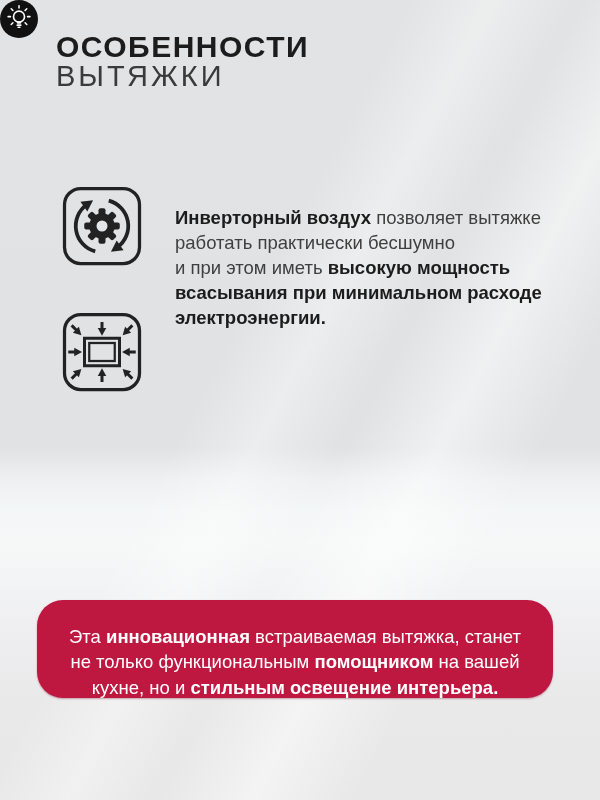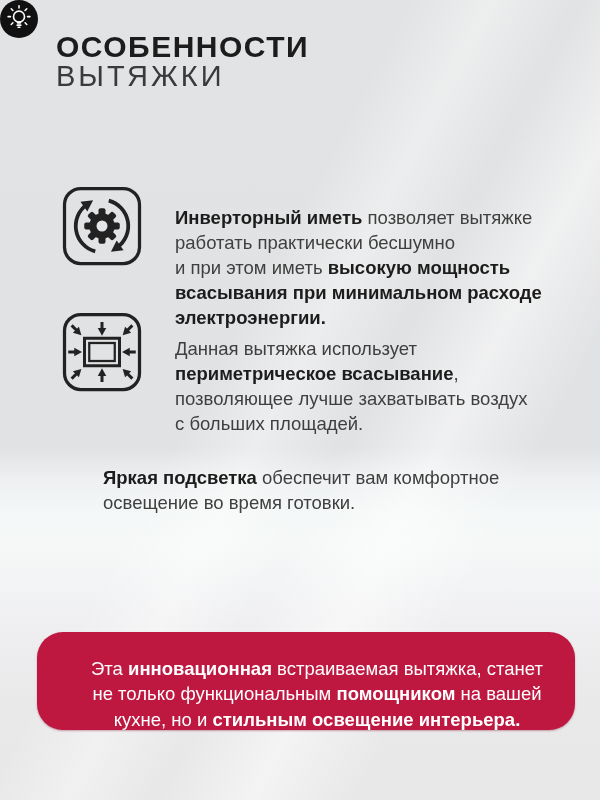--- a/index.html
+++ b/index.html
@@ -35,25 +35,24 @@
     position:absolute;margin:0;
     font-size:18.5px;line-height:25px;color:#3f3f3f;
     white-space:pre-line;
   }
   .ftext .b{font-weight:700;color:#1c1c1c;}
   .f1-text{left:175px;top:180px;width:420px;}
   .f2-text{left:175px;top:311px;width:420px;}
   .f3-text{left:103px;top:440px;width:470px;}
   
   .banner{
-    position:absolute;left:37px;top:632px;width:516px;height:98px;
+    position:absolute;left:37px;top:600px;width:516px;height:98px;
     background:#be1740;border-radius:26px;
     display:flex;align-items:center;justify-content:center;
     box-shadow:0 1px 2px rgba(120,10,40,0.35);
-    padding-left:22px;
   }
   .banner p{
     margin:0;text-align:center;color:#ffffff;
     font-size:18.5px;line-height:25.5px;white-space:pre-line;
   }
   .banner .b{font-weight:700;}
   .stroke{stroke:#222;fill:none;}
 </style>
 </head>
 <body>
@@ -82,21 +81,21 @@
         <circle cx="32" cy="32" r="10.2"></circle>
         <circle cx="32" cy="32" r="4.4" fill="#e4e5e6"></circle>
       </g>
       <path d="M37.4 11.7 A21 21 0 0 1 44.05 49.2" class="stroke" stroke-width="3"></path>
       <path d="M26.6 52.3 A21 21 0 0 1 19.96 14.8" class="stroke" stroke-width="3"></path>
       <polygon points="6,0 -3,-4.8 -3,4.8" fill="#222" transform="translate(44.05 49.2) rotate(145)"></polygon>
       <polygon points="6,0 -3,-4.8 -3,4.8" fill="#222" transform="translate(19.96 14.8) rotate(-35)"></polygon>
     </svg>
   </div>
   <p class="ftext f1-text">
-    <span class="b">Инверторный иметь</span><span> позволяет вытяжке
+    <span class="b">Инверторный воздух</span><span> позволяет вытяжке
 работать практически бесшумно
 и при этом иметь </span><span class="b">высокую мощность
 всасывания при минимальном расходе
 электроэнергии.</span>
   </p>
 
   <div class="icon-box f2-icon">
     <svg viewBox="0 0 64 64">
       <defs>
         <g id="ar">
@@ -110,49 +109,39 @@
       <use href="#ar" transform="translate(32 19)"></use>
       <use href="#ar" transform="translate(32 45) rotate(180)"></use>
       <use href="#ar" transform="translate(16 32) rotate(-90)"></use>
       <use href="#ar" transform="translate(48 32) rotate(90)"></use>
       <use href="#ar" transform="translate(15.5 18.5) rotate(-45)"></use>
       <use href="#ar" transform="translate(48.5 18.5) rotate(45)"></use>
       <use href="#ar" transform="translate(15.5 45.5) rotate(-135)"></use>
       <use href="#ar" transform="translate(48.5 45.5) rotate(135)"></use>
     </svg>
   </div>
-  <p class="ftext f2-text">
-    <span>Данная вытяжка использует
-</span><span class="b">периметрическое всасывание</span><span>,
-позволяющее лучше захватывать воздух
-с больших площадей.</span>
-  </p>
 
   <div class="f3-icon">
     <svg viewBox="0 0 40 40">
       <circle cx="20" cy="20" r="20" fill="#111"></circle>
       <g stroke="#fff" stroke-width="1.6" stroke-linecap="round">
         <line x1="29" y1="17.5" x2="31.5" y2="17.5"></line>
         <line x1="26.4" y1="11.1" x2="28.2" y2="9.3"></line>
         <line x1="20" y1="8.5" x2="20" y2="6"></line>
         <line x1="13.6" y1="11.1" x2="11.8" y2="9.3"></line>
         <line x1="11" y1="17.5" x2="8.5" y2="17.5"></line>
         <line x1="13.6" y1="23.9" x2="11.8" y2="25.7"></line>
         <line x1="26.4" y1="23.9" x2="28.2" y2="25.7"></line>
       </g>
       <circle cx="20" cy="17.5" r="5.8" fill="none" stroke="#fff" stroke-width="1.7"></circle>
       <path d="M18 22.5 L18 25 L22 25 L22 22.5" fill="#fff"></path>
       <rect x="17.3" y="25.6" width="5.4" height="1.8" rx="0.9" fill="#fff"></rect>
       <rect x="18.2" y="28" width="3.6" height="1.6" rx="0.8" fill="#fff"></rect>
     </svg>
   </div>
-  <p class="ftext f3-text">
-    <span class="b">Яркая подсветка</span><span> обеспечит вам комфортное
-освещение во время готовки.</span>
-  </p>
 
   <div class="banner">
     <p>
       <span>Эта </span><span class="b">инновационная</span><span> встраиваемая вытяжка, станет
 не только функциональным </span><span class="b">помощником</span><span> на вашей
 кухне, но и </span><span class="b">стильным освещение интерьера.</span>
     </p>
   </div>
 
 </div>

